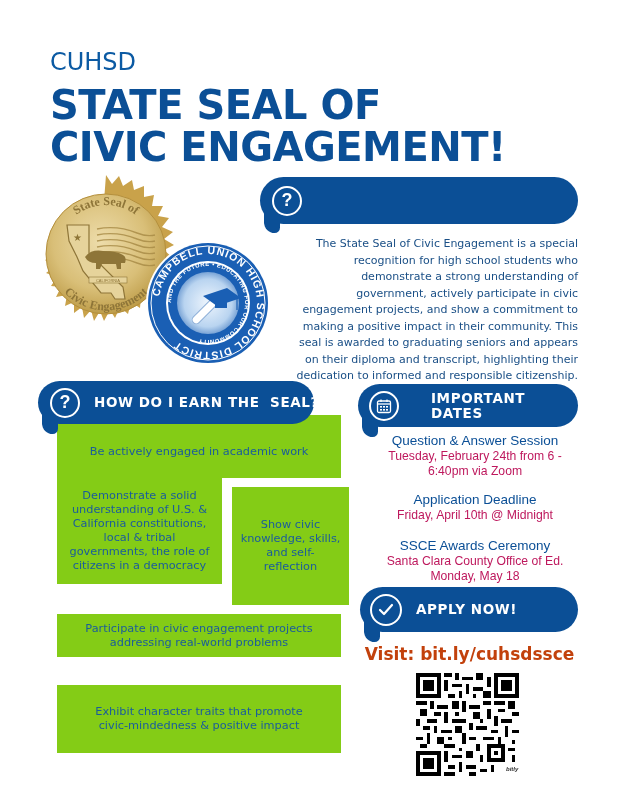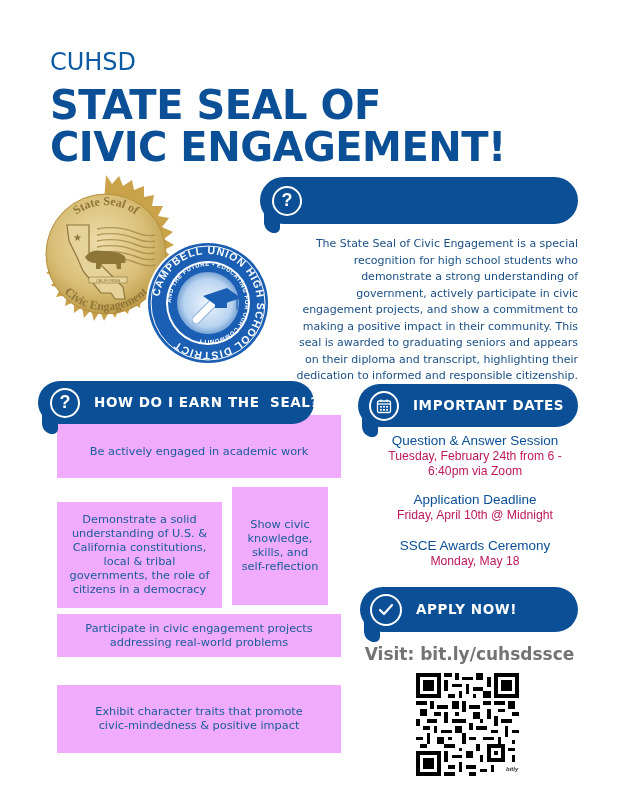--- a/index.html
+++ b/index.html
@@ -12,27 +12,27 @@
   .title { left: 50px; top: 84px; font-family: "DejaVu Sans", sans-serif; font-weight: bold; color: #0b4f96; font-size: 40px; line-height: 42px; letter-spacing: -0.5px; }
 
   
   .pill { background: #0b4f96; color: #fff; border-radius: 24px; display: flex; align-items: center; }
   .pill .tail { position: absolute; left: 4px; bottom: -10px; width: 16px; height: 20px; background: #0b4f96; border-radius: 0 0 6px 12px; }
   .pill .ico { width: 30px; height: 30px; border: 2px solid #fff; border-radius: 50%; display: flex; align-items: center; justify-content: center; font-weight: bold; font-size: 18px; flex: none; position: relative; z-index: 2; }
   .pill .lbl { font-family: "DejaVu Sans", sans-serif; font-weight: bold; font-size: 13px; letter-spacing: 0.6px; line-height: 15px; position: relative; z-index: 2; }
 
   .desc { left: 295px; top: 236px; width: 283px; text-align: right; font-family: "DejaVu Sans", sans-serif; font-size: 11px; line-height: 16.5px; color: #1a4f86; }
 
-  .box { background: #f0abfc; color: #1a5c9c; font-family: "DejaVu Sans", sans-serif; font-size: 11.3px; line-height: 14px; display: flex; align-items: center; justify-content: center; text-align: center; padding: 4px 8px; }
+  .box { background: #84cc16; color: #1a5c9c; font-family: "DejaVu Sans", sans-serif; font-size: 11.3px; line-height: 14px; display: flex; align-items: center; justify-content: center; text-align: center; padding: 4px 8px; }
 
   .dates { left: 370px; width: 210px; text-align: center; color: #0b4f96; }
   .dates .h { font-weight: normal; font-size: 13.5px; line-height: 16px; }
   .dates .t { font-size: 12.2px; line-height: 15px; color: #be185d; }
 
-  .visit { left: 362px; top: 644px; width: 215px; text-align: center; font-weight: bold; font-size: 17px; color: #737373; font-family: "DejaVu Sans", sans-serif; }
+  .visit { left: 362px; top: 644px; width: 215px; text-align: center; font-weight: bold; font-size: 17px; color: #c2410c; font-family: "DejaVu Sans", sans-serif; }
 
   .qr { left: 416px; top: 673px; width: 103px; height: 103px; background: #fff; }
   .qr-brand { left: 506px; top: 766px; font-size: 6px; color: #333; font-weight: bold; font-style: italic; }
 </style>
 </head>
 <body>
 
 <div class="abs org">CUHSD</div>
 <div class="abs title">
   <div>STATE SEAL OF</div>
@@ -119,26 +119,26 @@
 
 <div class="abs desc">The State Seal of Civic Engagement is a special recognition for high school students who demonstrate a strong understanding of government, actively participate in civic engagement projects, and show a commitment to making a positive impact in their community. This seal is awarded to graduating seniors and appears on their diploma and transcript, highlighting their dedication to informed and responsible citizenship.</div>
 
 <div class="abs pill" style="left:38px; top:381px; width:276px; height:43px; padding-left:12px; gap:14px; z-index:3;">
   <div class="tail"></div>
   <div class="ico">?</div>
   <div class="lbl" style="white-space:pre; font-size:13.5px;">HOW DO I EARN THE  SEAL?</div>
 </div>
 
 <div class="abs box" style="left:57px; top:415px; width:284px; height:63px; padding-top:14px;">Be actively engaged in academic work</div>
-<div class="abs box" style="left:57px; top:502px; width:165px; height:106px;">Demonstrate a solid understanding of U.S. &amp; California constitutions, local &amp; tribal governments, the role of citizens in a democracy</div>
-<div class="abs box" style="left:232px; top:487px; width:96px; height:118px;">Show civic knowledge, skills, and self-reflection</div>
+<div class="abs box" style="left:57px; top:478px; width:165px; height:106px;">Demonstrate a solid understanding of U.S. &amp; California constitutions, local &amp; tribal governments, the role of citizens in a democracy</div>
+<div class="abs box" style="left:232px; top:487px; width:117px; height:118px;">Show civic knowledge, skills, and self-reflection</div>
 <div class="abs box" style="left:57px; top:614px; width:284px; height:43px; padding:4px 24px;">Participate in civic engagement projects addressing real-world problems</div>
 <div class="abs box" style="left:57px; top:685px; width:284px; height:68px; padding:4px 34px;">Exhibit character traits that promote civic-mindedness &amp; positive impact</div>
 
-<div class="abs pill" style="left:358px; top:384px; width:220px; height:43px; padding-left:11px; gap:14px;">
+<div class="abs pill" style="left:358px; top:384px; width:220px; height:43px; padding-left:11px; gap:32px;">
   <div class="tail"></div>
   <div class="ico">
     <svg width="16" height="16" viewBox="0 0 16 16">
       <rect x="1.5" y="3" width="13" height="11.5" rx="1.5" fill="none" stroke="#fff" stroke-width="1.3"></rect>
       <line x1="1.5" y1="6" x2="14.5" y2="6" stroke="#fff" stroke-width="1.3"></line>
       <line x1="5" y1="1.5" x2="5" y2="4" stroke="#fff" stroke-width="1.3"></line>
       <line x1="11" y1="1.5" x2="11" y2="4" stroke="#fff" stroke-width="1.3"></line>
       <g fill="#fff">
           <rect x="4" y="8" width="2" height="1.6"></rect>
           <rect x="7" y="8" width="2" height="1.6"></rect>
@@ -156,20 +156,21 @@
   <div class="h">Question &amp; Answer Session</div>
   <div class="t">Tuesday, February 24th from 6 -</div>
   <div class="t">6:40pm via Zoom</div>
 </div>
 <div class="abs dates" style="top:492px;">
   <div class="h">Application Deadline</div>
   <div class="t">Friday, April 10th @ Midnight</div>
 </div>
 <div class="abs dates" style="top:538px;">
   <div class="h">SSCE Awards Ceremony</div>
+  <div class="t">Santa Clara County Office of Ed.</div>
   <div class="t">Monday, May 18</div>
 </div>
 
 <div class="abs pill" style="left:360px; top:587px; width:218px; height:45px; padding-left:10px; gap:14px;">
   <div class="tail"></div>
   <div class="ico" style="width:32px; height:32px;">
     <svg width="16" height="14" viewBox="0 0 16 14">
         <polyline points="2,7 6,11 14,2" fill="none" stroke="#fff" stroke-width="2.2" stroke-linecap="round" stroke-linejoin="round"></polyline>
       </svg>
   </div>

